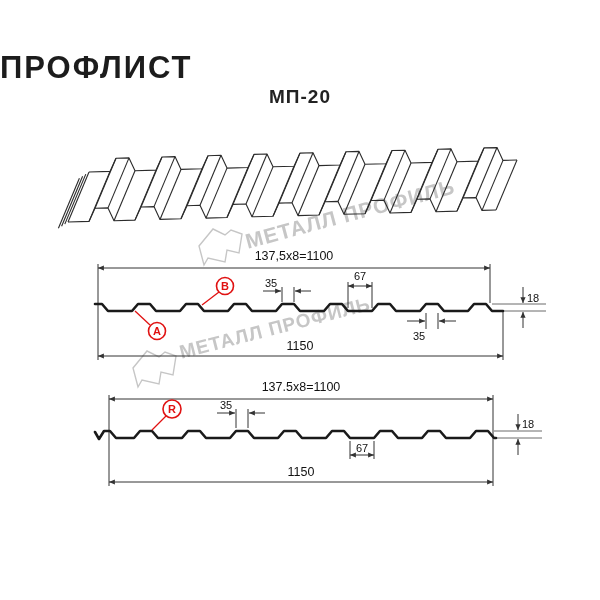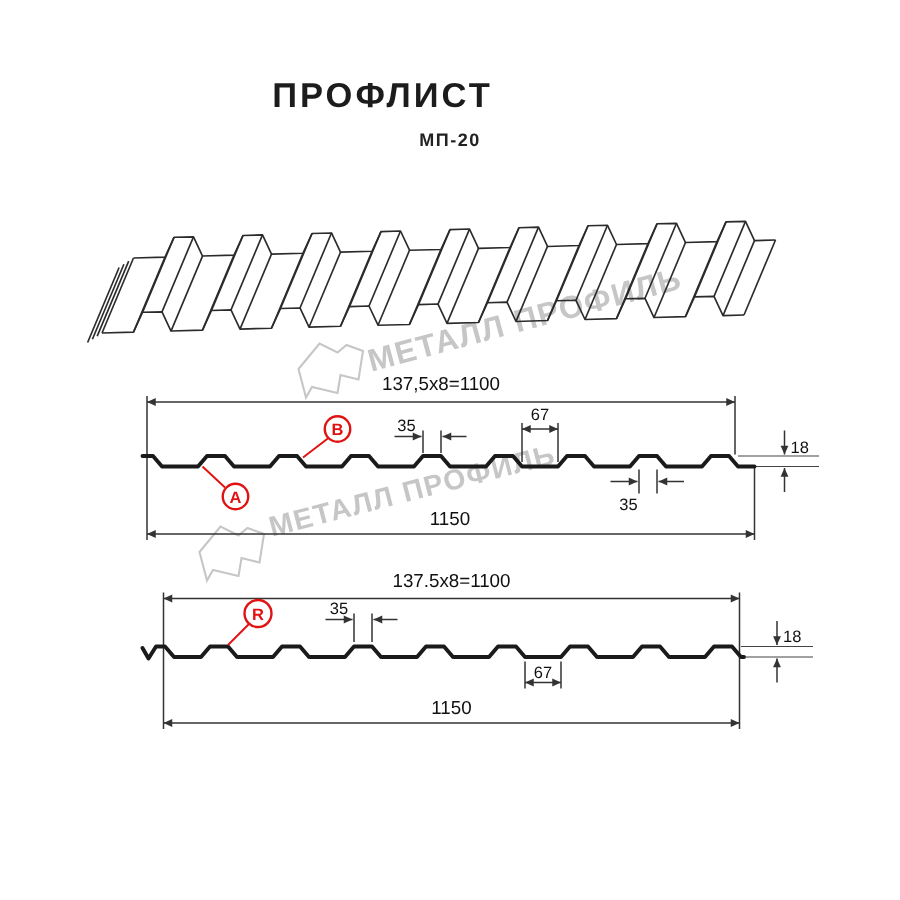--- a/index.html
+++ b/index.html
@@ -1,21 +1,21 @@
 <!DOCTYPE html>
 <html><head>
 <meta charset="utf-8">
 <style>
   html,body{margin:0;padding:0;}
   body{width:600px;height:600px;background:#ffffff;font-family:"Liberation Sans",sans-serif;position:relative;overflow:hidden;}
   .stage{position:absolute;inset:0;width:600px;height:600px;}
-  .page-title{position:absolute;left:0;top:50px;width:510px;text-align:center;
-    font-size:23px;font-weight:800;letter-spacing:2px;color:#1c1c1c;}
+  .page-title{position:absolute;left:0;top:50px;width:510px;text-align:left;
+    font-size:31px;font-weight:800;letter-spacing:2px;color:#1c1c1c;}
   .page-subtitle{position:absolute;left:0;top:86px;width:600px;text-align:center;
-    font-size:12px;font-weight:600;letter-spacing:1px;color:#222;}
+    font-size:19px;font-weight:600;letter-spacing:1px;color:#222;}
   .footer-note{position:absolute;left:0;top:526px;width:600px;text-align:center;
     font-size:15px;font-weight:600;letter-spacing:1px;color:#1c1c1c;}
   .wm-text{position:absolute;color:#c6c6c6;font-weight:700;white-space:nowrap;
     transform-origin:left center;z-index:1;letter-spacing:1px;}
   .wm-1{left:246px;top:230px;font-size:21px;transform:rotate(-15deg);}
   .wm-2{left:180px;top:342px;font-size:19px;transform:rotate(-14.5deg);}
   svg.draw{position:absolute;left:0;top:0;z-index:2;}
   .dim{stroke:#333;stroke-width:1;fill:none;}
   .thin{stroke:#444;stroke-width:0.8;fill:none;}
   .prof{stroke:#1a1a1a;stroke-width:2.6;fill:none;stroke-linejoin:round;stroke-linecap:round;}

